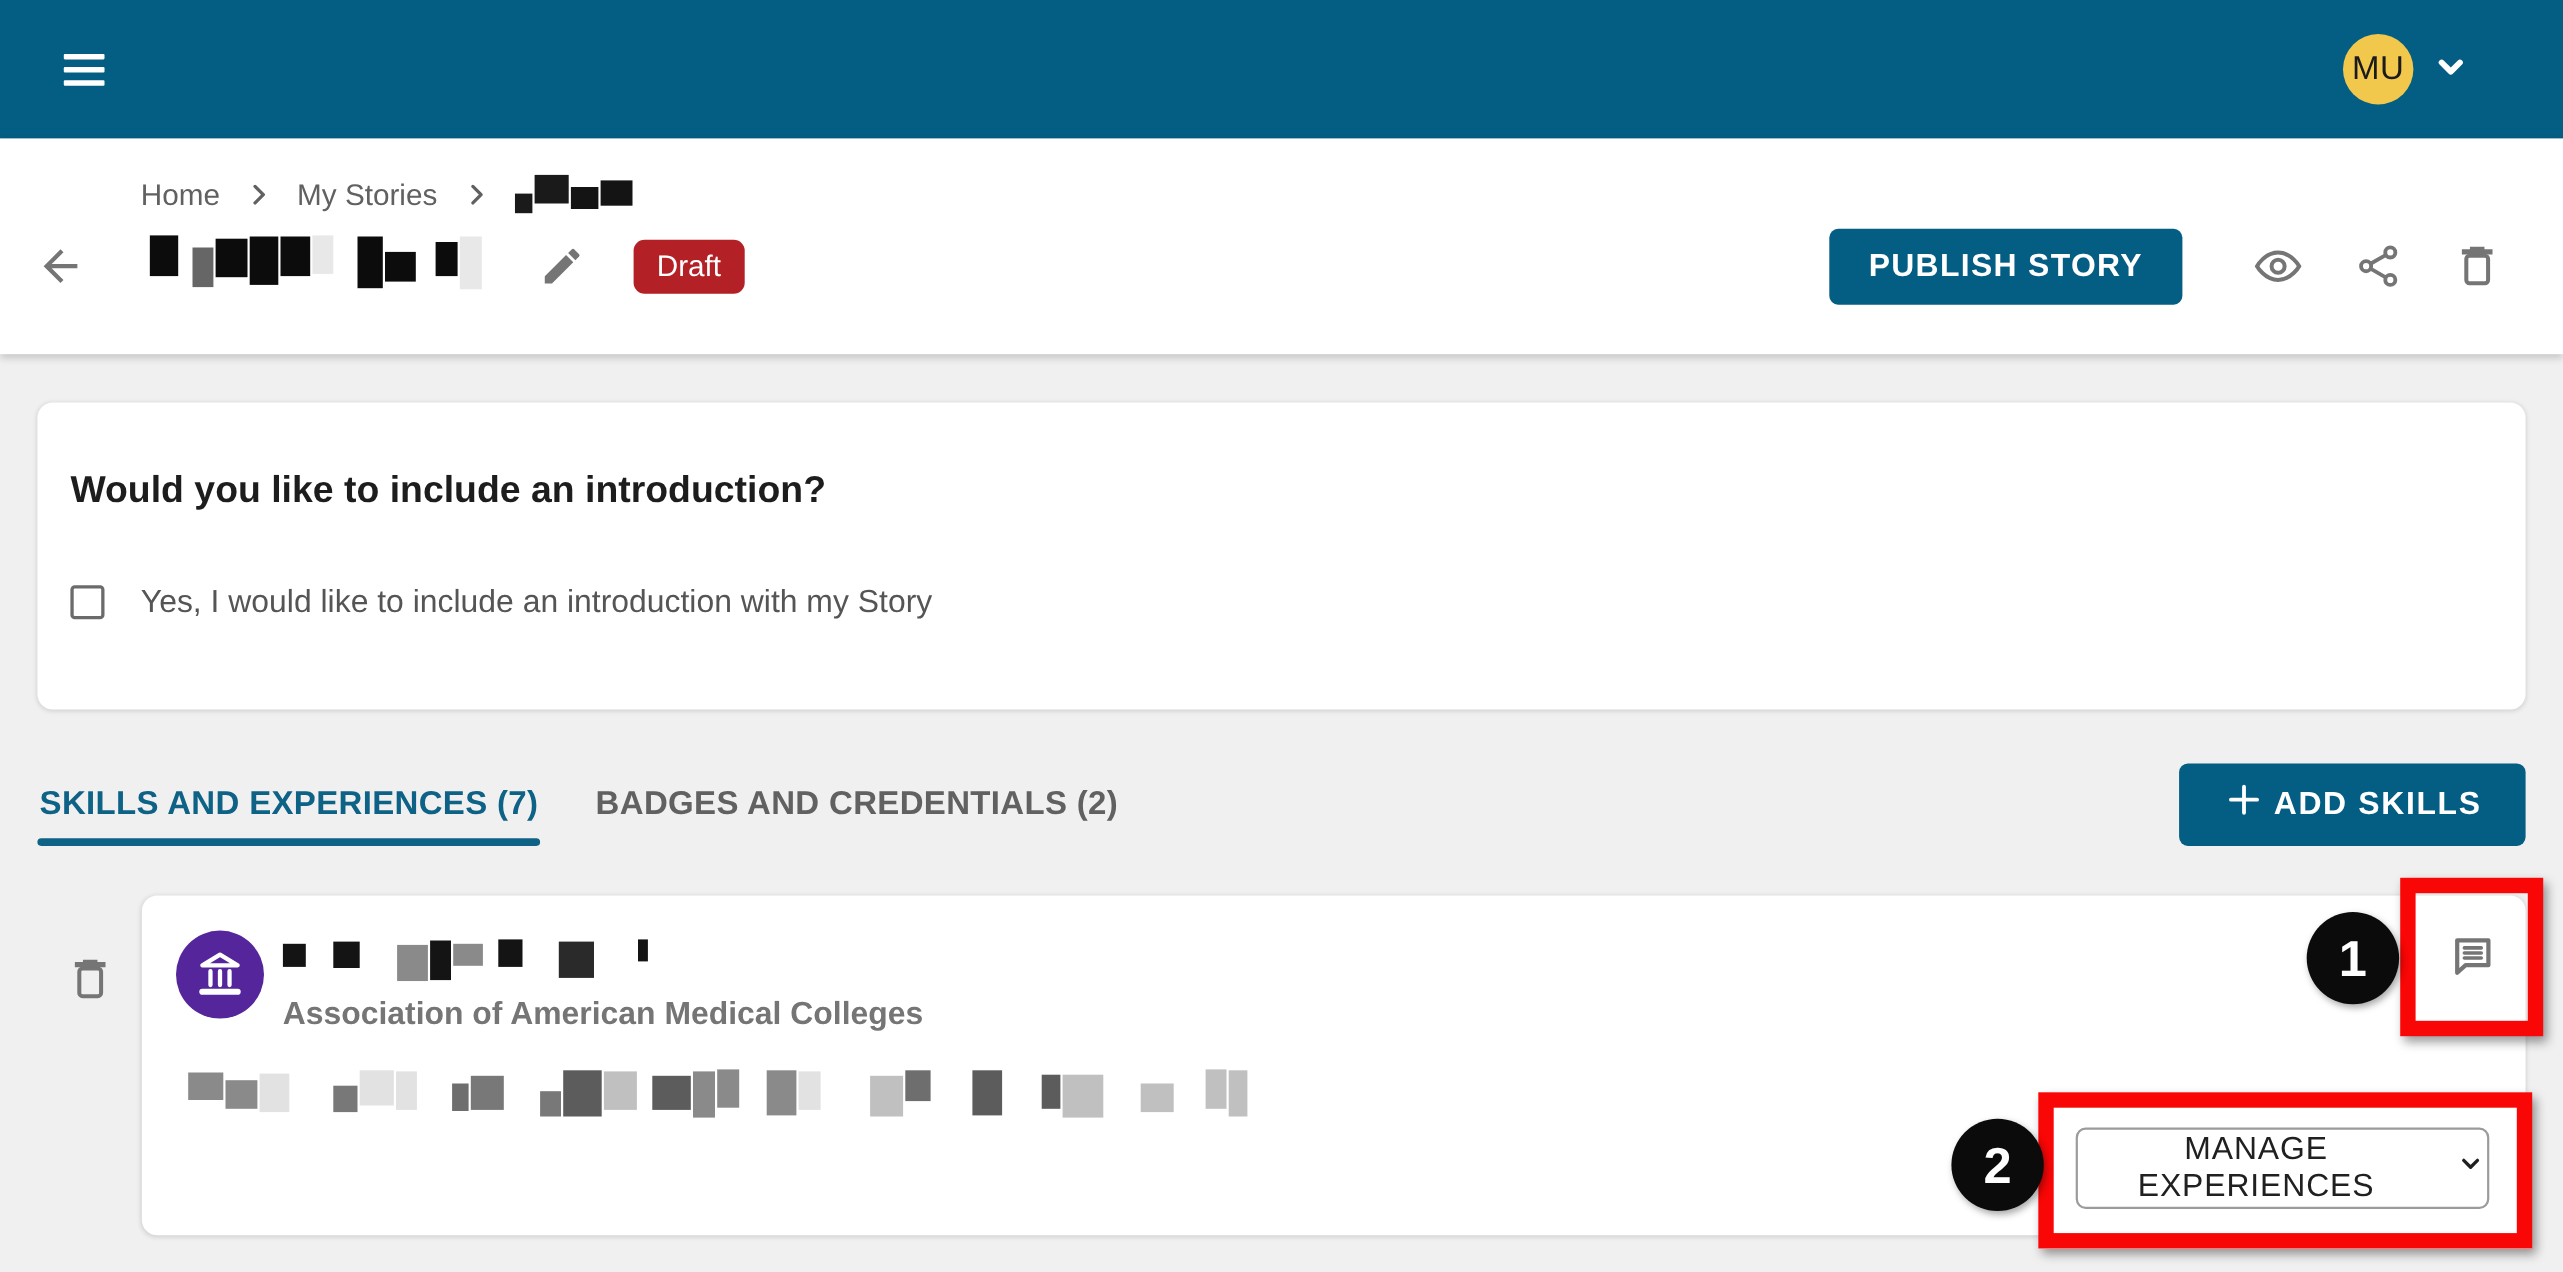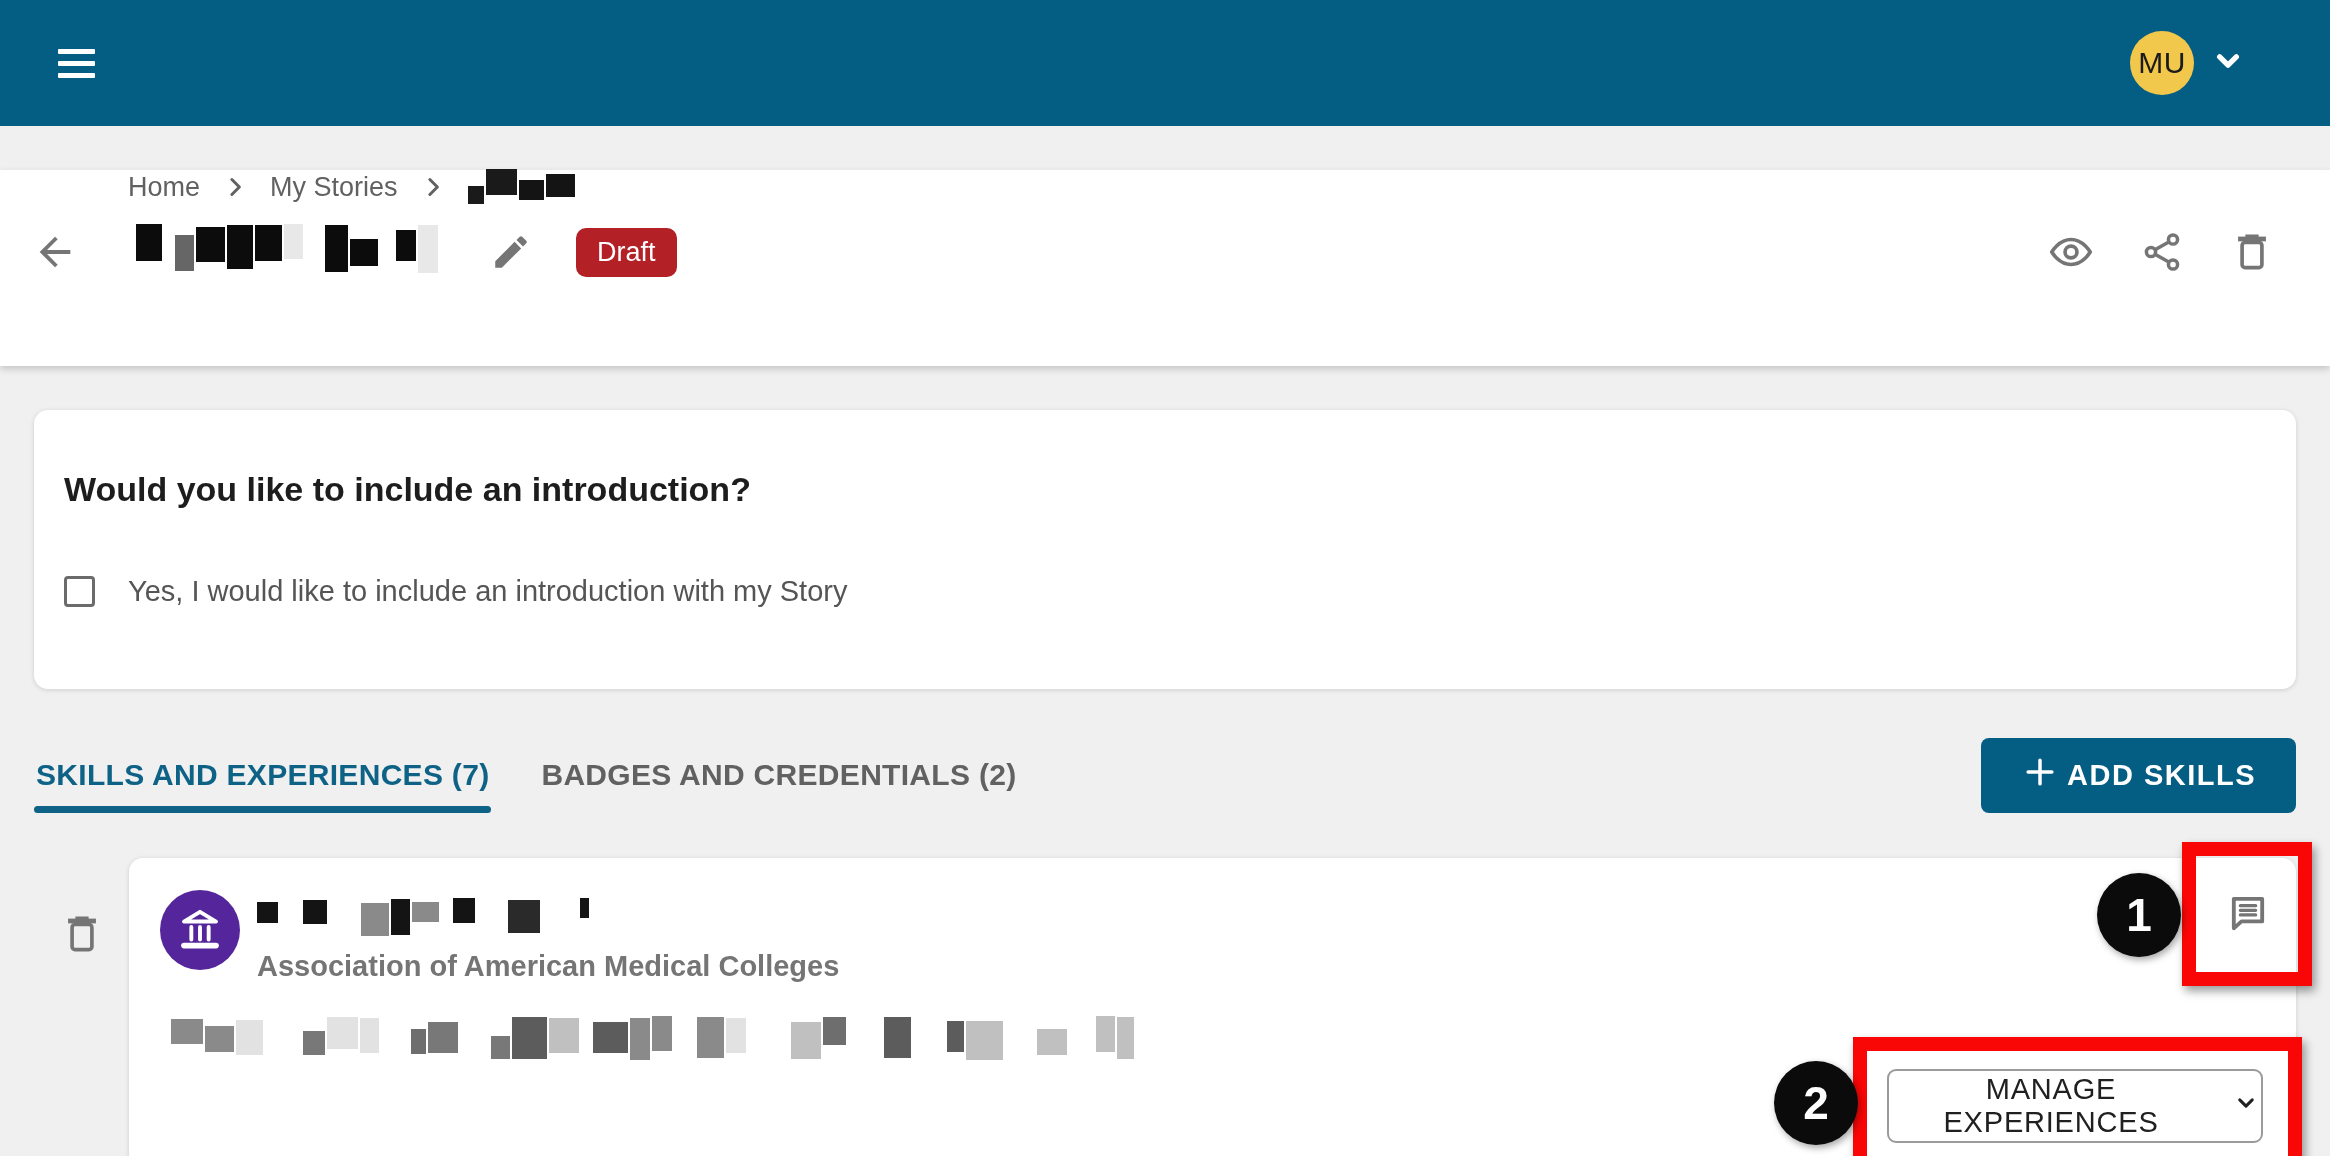--- a/index.html
+++ b/index.html
@@ -31,23 +31,23 @@
   }
 
   
   .subheader {
     height: 196px; background: #fff;
     padding: 0 34px;
     box-shadow: 0 3px 7px rgba(0,0,0,.18);
     position: relative; z-index: 5;
   }
   .breadcrumb {
-    margin-left: 94px; 
+    margin-left: 94px; padding-top: 34px;
     display: flex; align-items: center; gap: 20px;
-    font-size: 27px; color: #616161; margin-top: 44px;
+    font-size: 27px; color: #616161;
   }
   .crumb { cursor: pointer; }
   .crumb-sep svg { display: block; }
   .titlerow { display: flex; align-items: center; margin-top: 12px; height: 72px; }
   .iconbtn { background: none; border: none; cursor: pointer; display: flex; align-items: center; justify-content: center; padding: 0; }
   .back-btn { margin-left: -2px; }
   .draft-badge {
     background: #b32025; color: #fff;
     font-size: 27px; padding: 9px 21px; border-radius: 10px;
   }
@@ -190,20 +190,21 @@
         <i style="width: 20px; height: 31px; margin-top: 7px; margin-right: 2px; background: rgb(12, 12, 12);"></i>
         <i style="width: 20px; height: 48px; margin-top: 2px; margin-right: 21px; background: rgb(232, 232, 232);"></i>
       </span>
     <button class="iconbtn" style="margin-left:36px">
       <svg width="42" height="42" viewBox="0 0 24 24" fill="#757575">
           <path d="M3 17.25V21h3.75L17.81 9.94l-3.75-3.75L3 17.25zm17.71-10.21a.996.996 0 000-1.41l-2.34-2.34a.996.996 0 00-1.41 0l-1.83 1.83 3.75 3.75 1.83-1.83z"></path>
         </svg>
     </button>
     <span class="draft-badge" style="margin-left:44px">Draft</span>
     <div class="spacer"></div>
+    <button class="publish-btn">PUBLISH STORY</button>
     <div class="tool-icons">
       <button class="iconbtn">
         <svg width="46" height="46" viewBox="0 0 24 24" fill="none" stroke="#757575" stroke-width="1.9">
             <path d="M2 12s3.6-6.5 10-6.5S22 12 22 12s-3.6 6.5-10 6.5S2 12 2 12z"></path>
             <circle cx="12" cy="12" r="3.1"></circle>
           </svg>
       </button>
       <button class="iconbtn">
         <svg width="44" height="44" viewBox="0 0 24 24" fill="none" stroke="#757575" stroke-width="1.9">
             <circle cx="18" cy="5.2" r="2.5"></circle>

